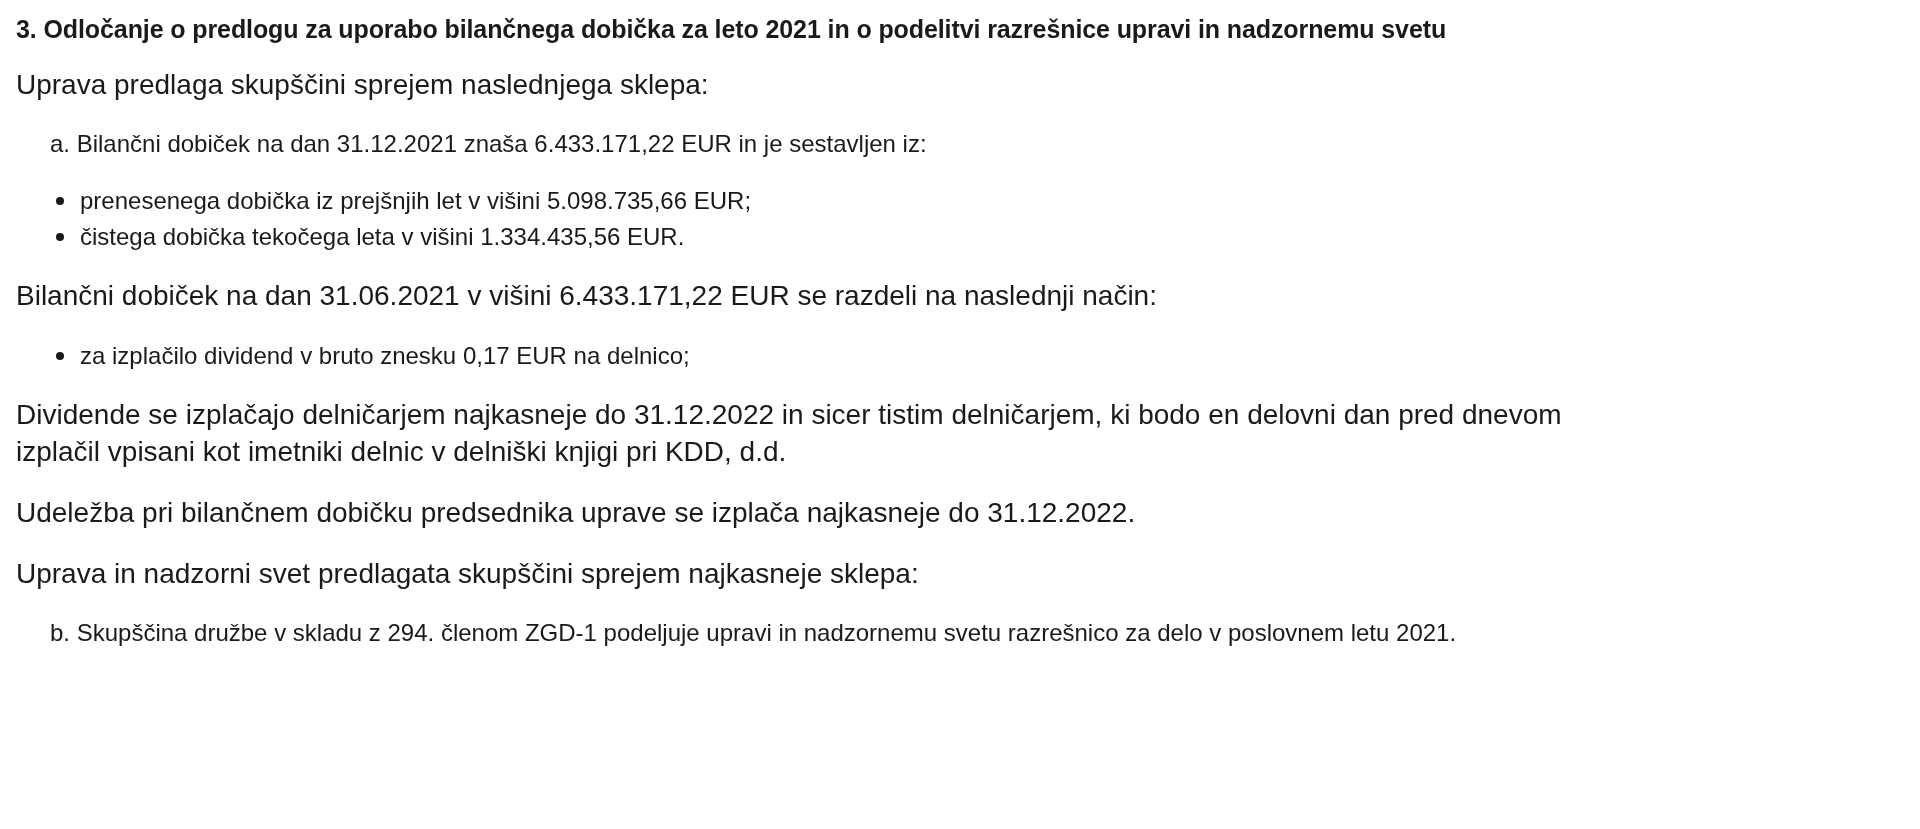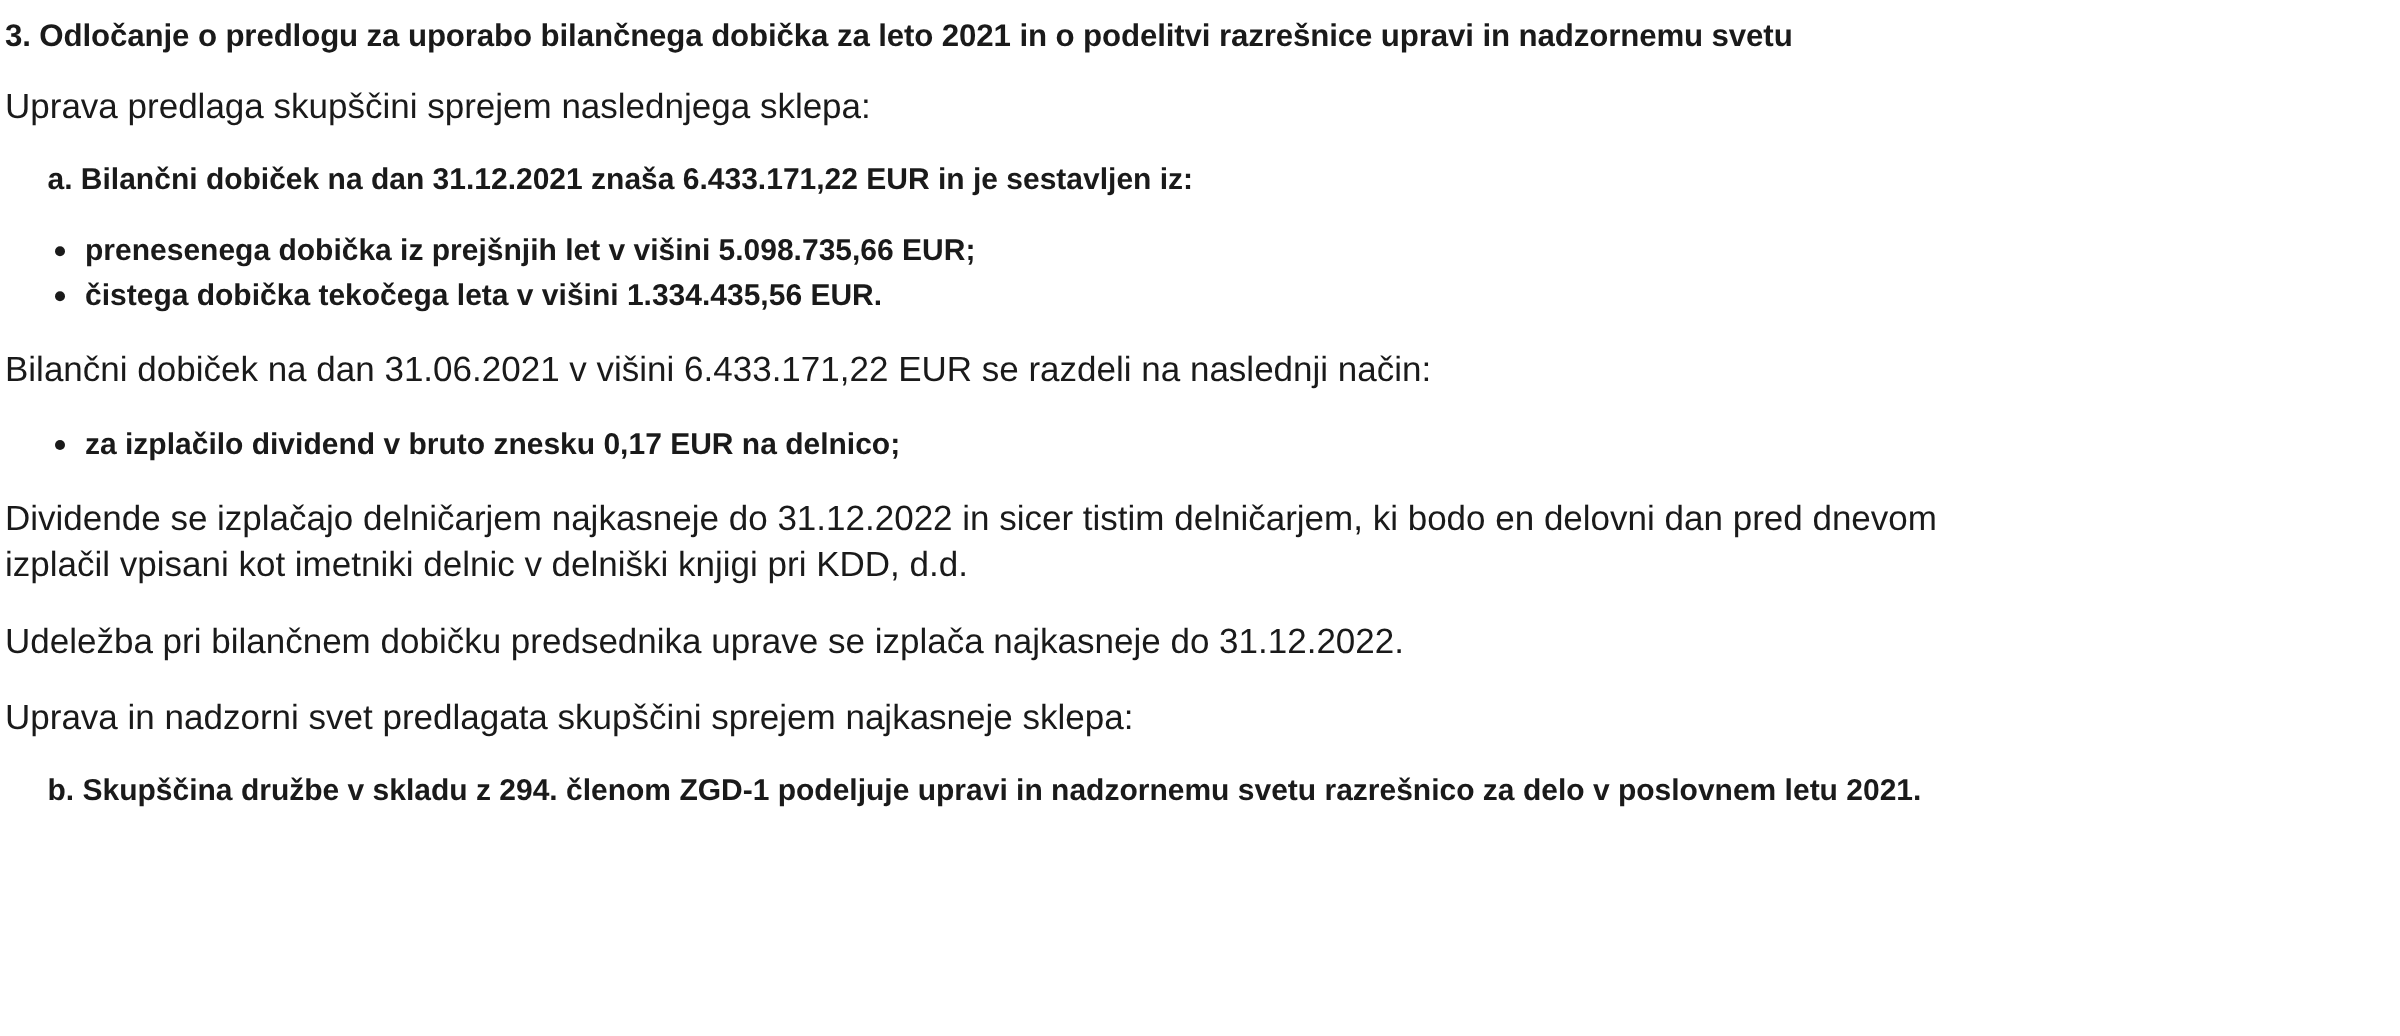--- a/index.html
+++ b/index.html
@@ -10,45 +10,43 @@
   body {
     width: 1920px;
     min-height: 829px;
     font-family: "Liberation Sans", sans-serif;
     color: #1a1a1a;
     -webkit-font-smoothing: antialiased;
   }
   .page {
     box-sizing: border-box;
     width: 1639px;
-    padding: 8px 24px 0 4px;
+    padding: 8px 24px 0 16px;
   }
   .heading {
     font-size: 25px;
     font-weight: bold;
     line-height: 1.25;
     margin: 6px 0 22px 0;
     letter-spacing: -0.1px;
   }
   .para {
     font-size: 28px;
     line-height: 1.32;
     margin: 0 0 24px 0;
   }
   .indent-item {
     font-size: 24px;
     line-height: 1.32;
     margin: 0 0 24px 34px;
-    font-weight: bold;
   }
   ul.bullets {
     list-style: none;
     margin: 0 0 24px 0;
     padding: 0 0 0 34px;
-    font-weight: bold;
   }
   ul.bullets li {
     font-size: 24px;
     line-height: 1.42;
     position: relative;
     padding-left: 30px;
     margin: 0 0 2px 0;
   }
   ul.bullets li::before {
     content: "";

